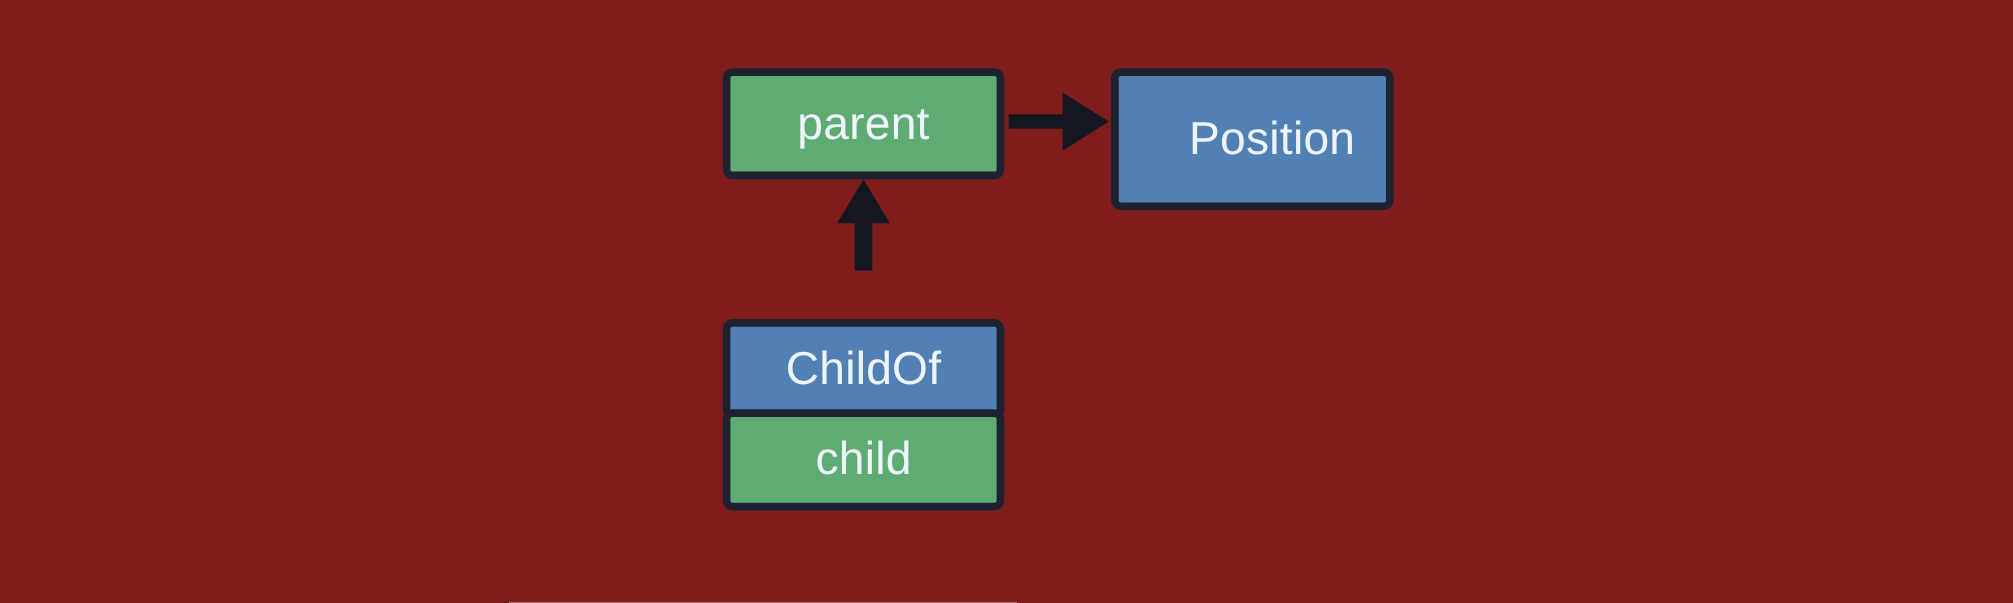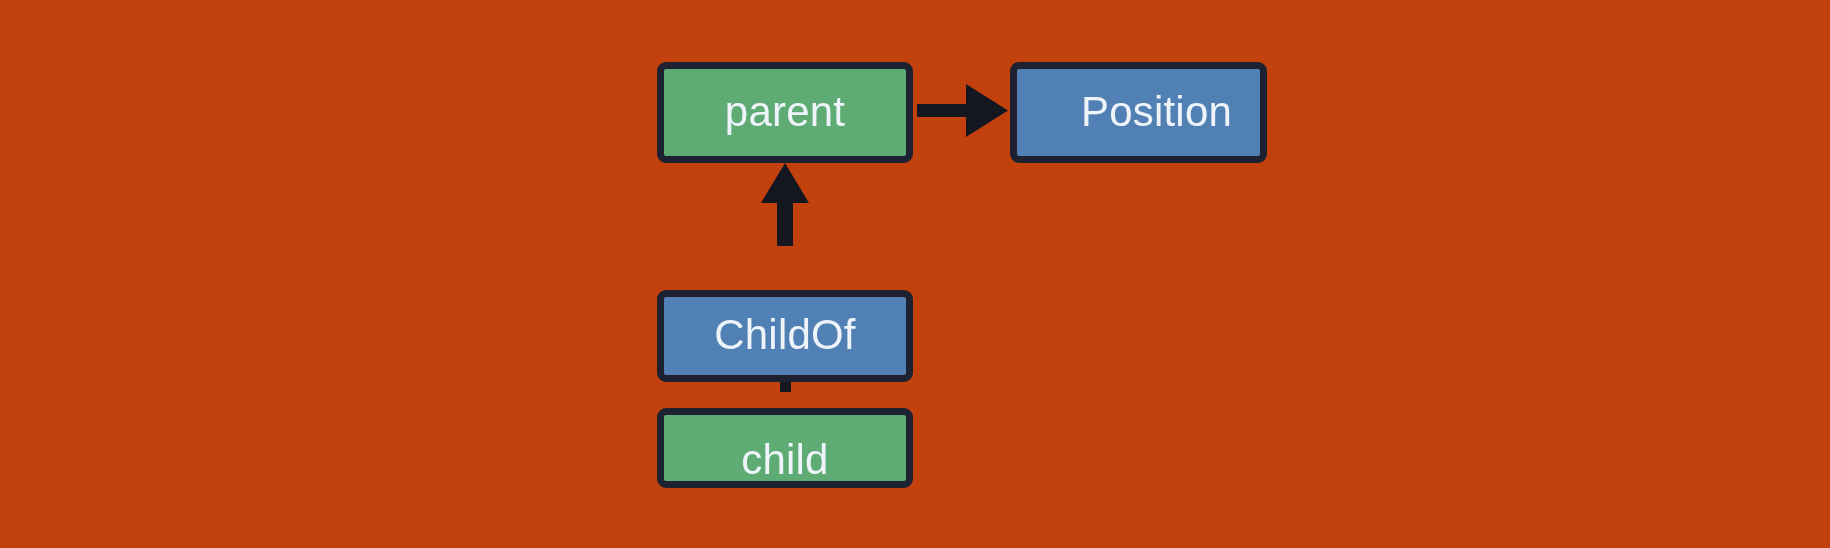--- a/index.html
+++ b/index.html
@@ -8,21 +8,21 @@
     padding: 0;
     background: #ffffff;
   }
   body {
     font-family: "Liberation Sans", sans-serif;
   }
   #canvas {
     position: relative;
     width: 1830px;
     height: 548px;
-    background: #c2410c;
+    background: #7f1d1d;
     overflow: hidden;
   }
   #diagram-svg {
     position: absolute;
     top: 0;
     left: 0;
     width: 1830px;
     height: 548px;
   }
   .node-box {
@@ -50,39 +50,38 @@
     left: 657px;
     top: 62px;
     width: 256px;
     height: 101px;
     background: #5fab74;
   }
   #node-position {
     left: 1010px;
     top: 62px;
     width: 257px;
-    height: 101px;
+    height: 129px;
     background: #5181b4;
     padding-left: 36px;
   }
   #node-childof {
     left: 657px;
     top: 245px;
     width: 256px;
     height: 92px;
     background: #5181b4;
     margin-top: 45px;
   }
   #node-child {
     left: 657px;
-    top: 408px;
+    top: 372px;
     width: 256px;
-    height: 80px;
+    height: 92px;
     background: #5fab74;
-    align-items: flex-end;
   }
 </style>
 </head>
 <body>
 
 <div id="canvas">
 
   <svg id="diagram-svg" viewBox="0 0 1830 548" xmlns="http://www.w3.org/2000/svg">
 
     <g>

